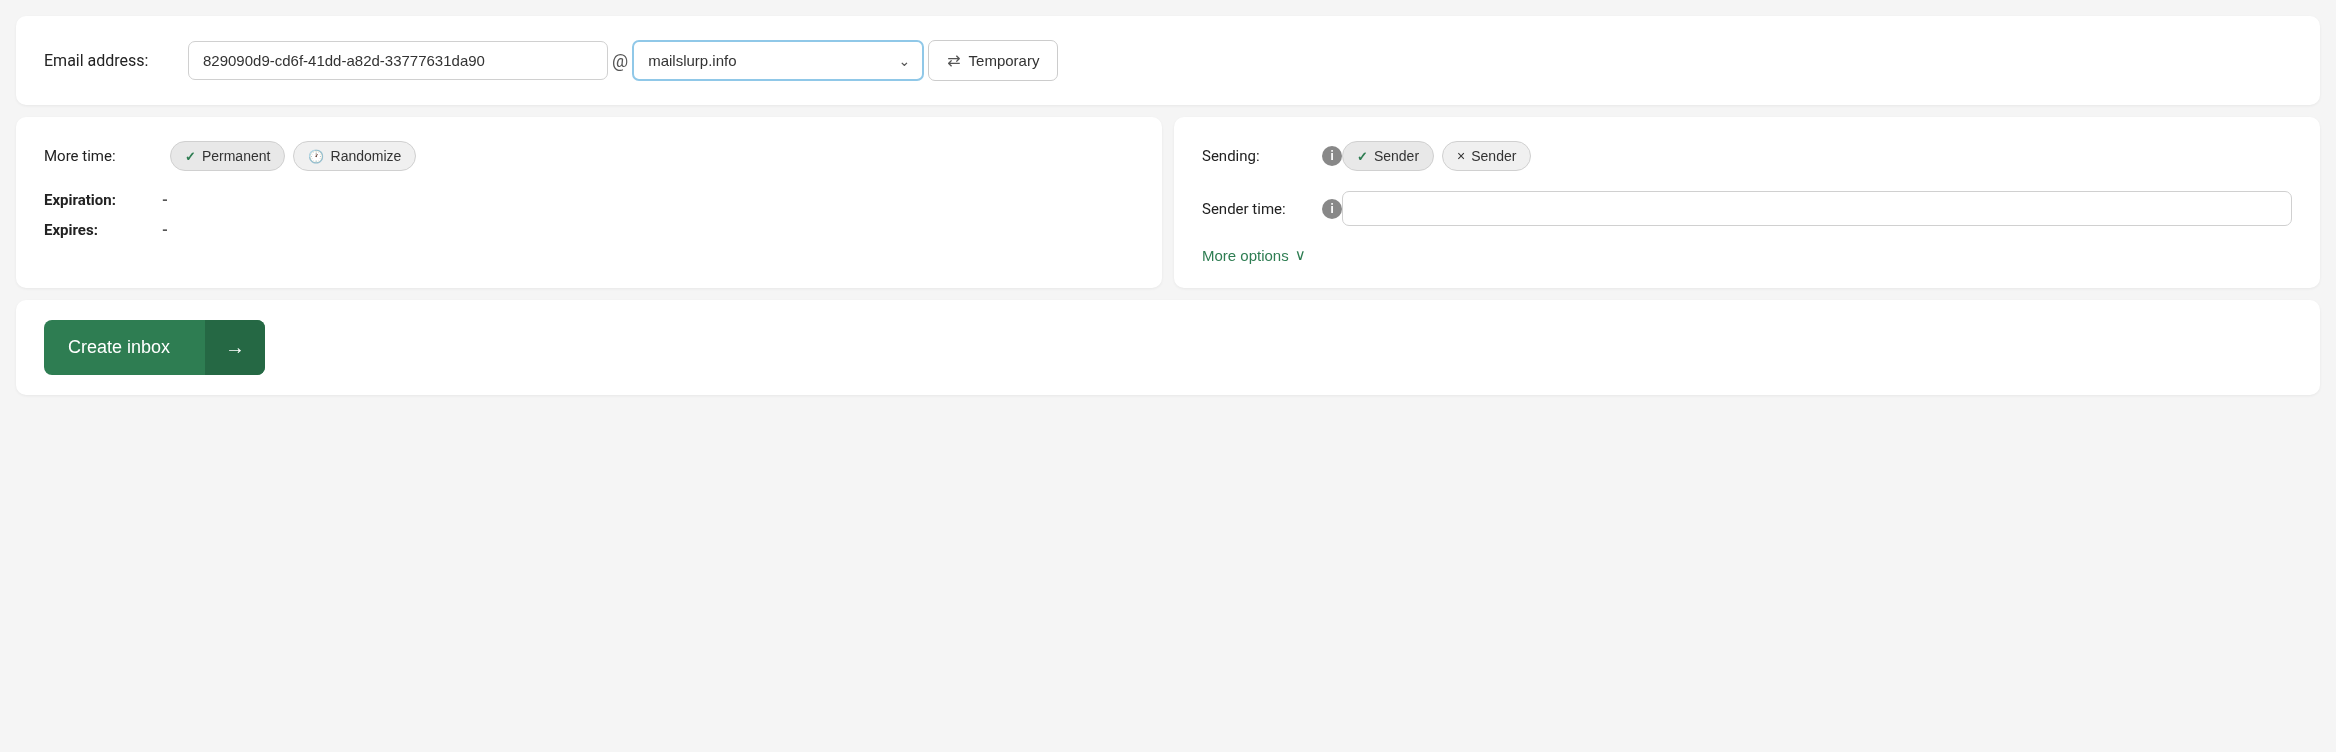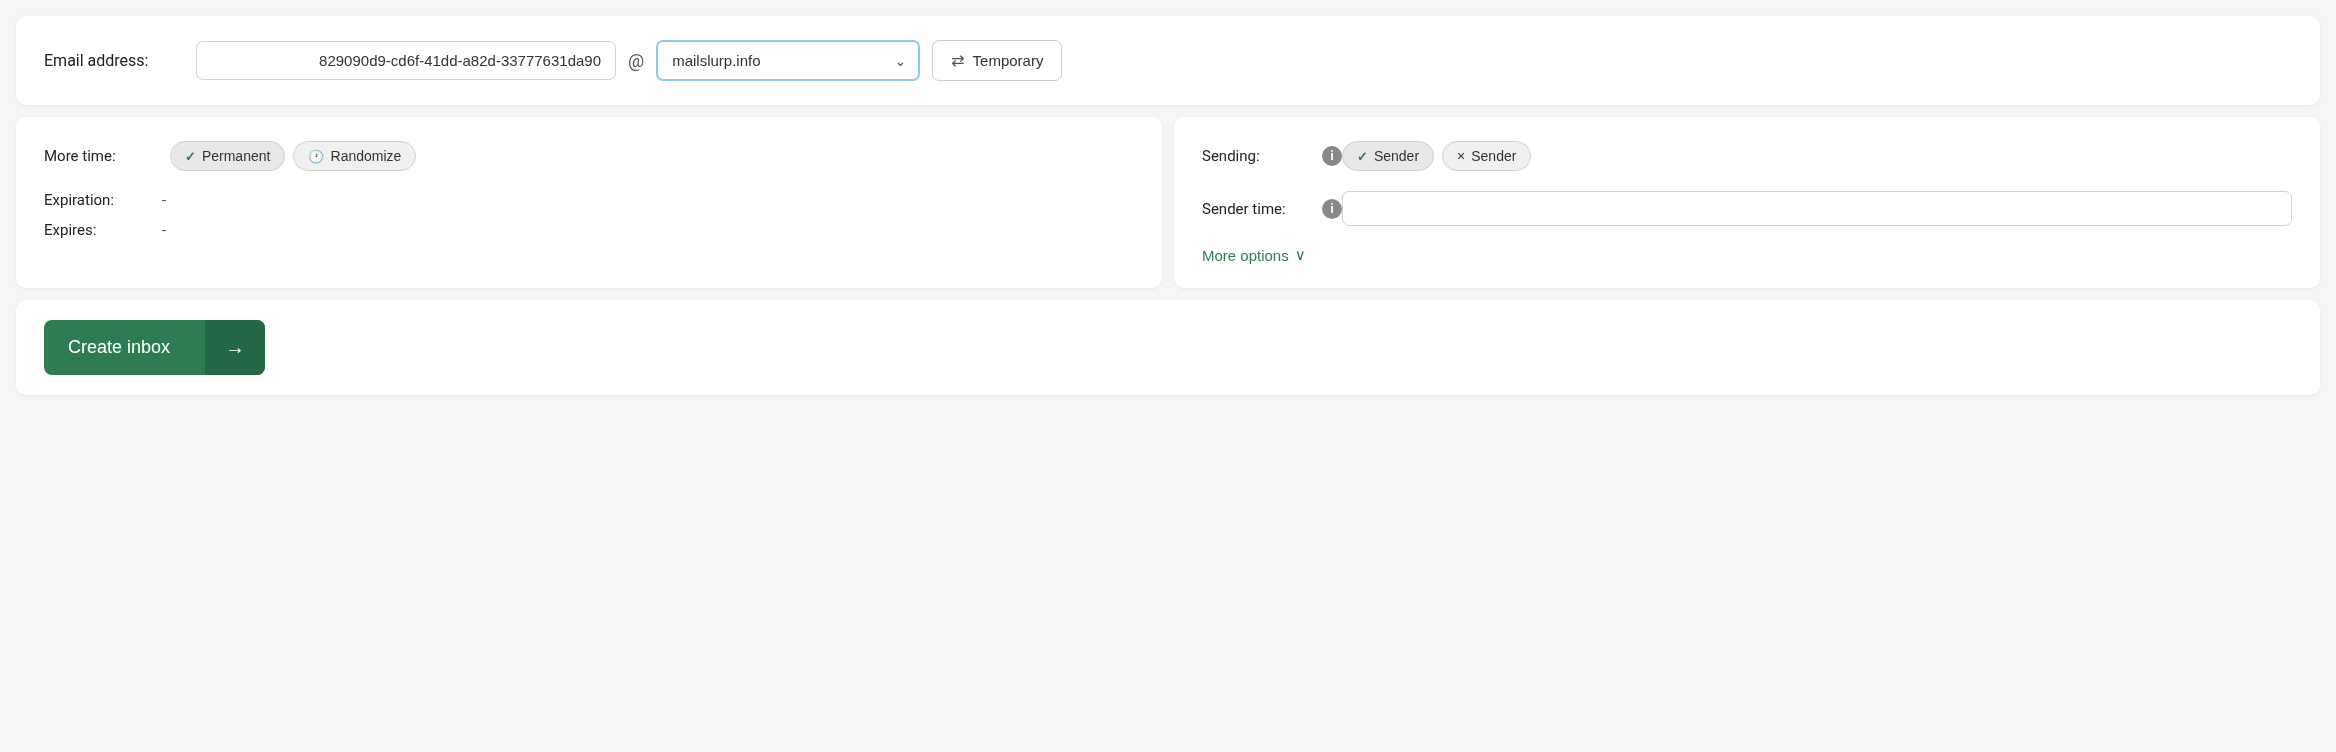--- a/index.html
+++ b/index.html
@@ -22,40 +22,39 @@
       background: #ffffff;
       border-radius: 10px;
       padding: 24px 28px;
       box-shadow: 0 1px 3px rgba(0,0,0,0.06);
     }
 
     
     .email-section {
       display: flex;
       align-items: center;
-      gap: 12px;
+      gap: 4px;
     }
 
     .email-label {
       font-size: 16px;
       color: #222;
       white-space: nowrap;
       min-width: 140px;
     }
 
     .email-local-input {
       border: 1.5px solid #d0d0d0;
       border-radius: 7px;
       padding: 10px 14px;
       font-size: 15px;
       color: #333;
       width: 420px;
       outline: none;
       background: #fff;
-      text-align: right;
     }
 
     .at-symbol {
       font-size: 18px;
       color: #555;
       font-weight: 400;
     }
 
     .domain-select-wrapper {
       position: relative;
@@ -67,21 +66,21 @@
     }
 
     .domain-select {
       border: none;
       outline: none;
       padding: 10px 40px 10px 14px;
       font-size: 15px;
       color: #333;
       background: transparent;
       appearance: none;
-      width: 260px;
+      width: 288px;
       cursor: pointer;
     }
 
     .domain-chevron {
       position: absolute;
       right: 12px;
       pointer-events: none;
       color: #555;
       font-size: 14px;
     }
@@ -157,20 +156,21 @@
     .toggle-btn .clock-icon {
       font-size: 13px;
       color: #555;
     }
 
     .field-row-simple {
       display: flex;
       align-items: center;
       gap: 8px;
       margin-bottom: 12px;
+      font-weight: bold;
     }
 
     .field-row-simple .field-label {
       font-size: 15px;
       color: #222;
       min-width: 110px;
     }
 
     .field-value {
       font-size: 15px;

